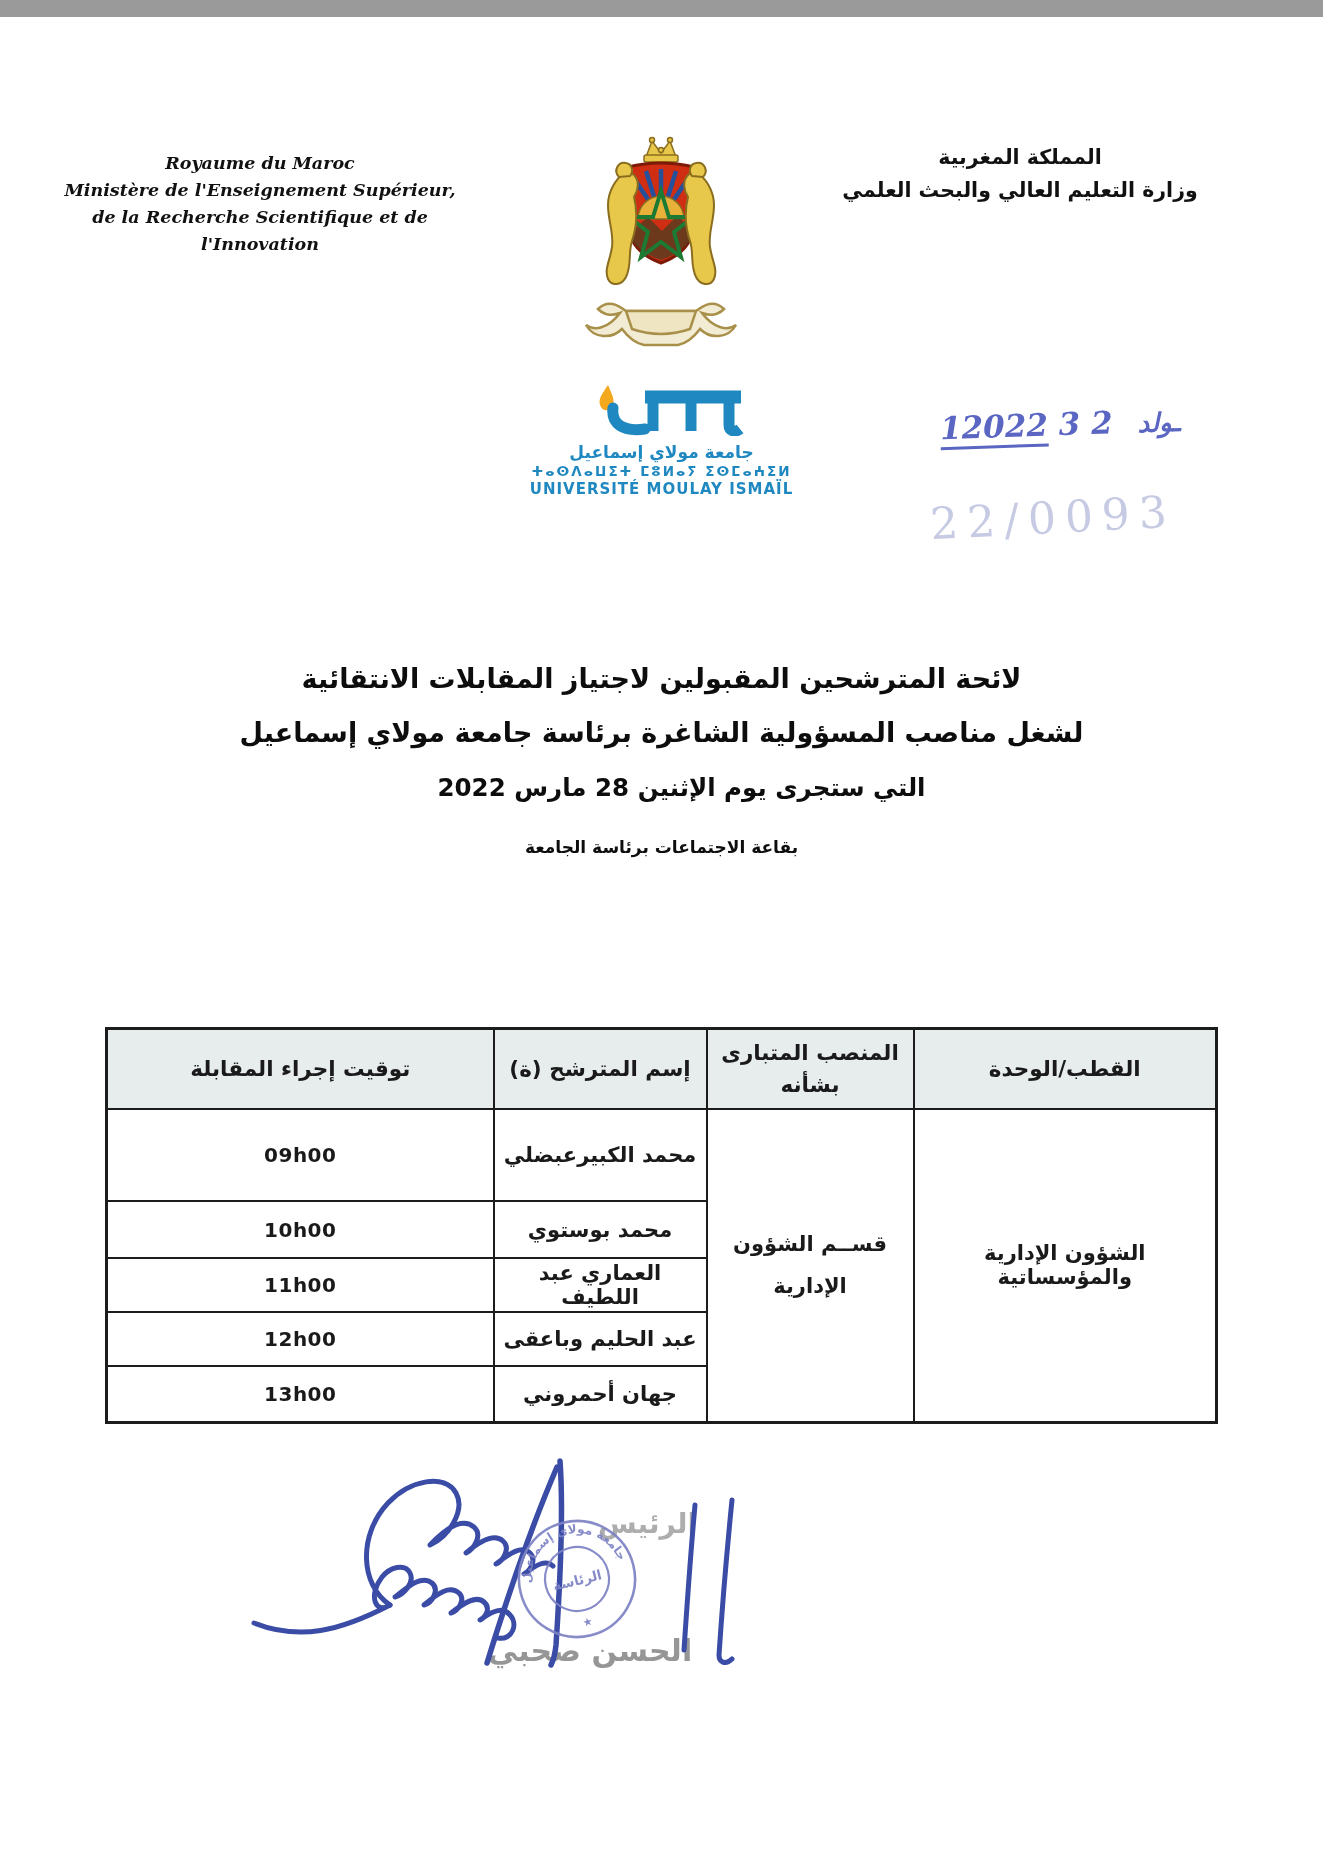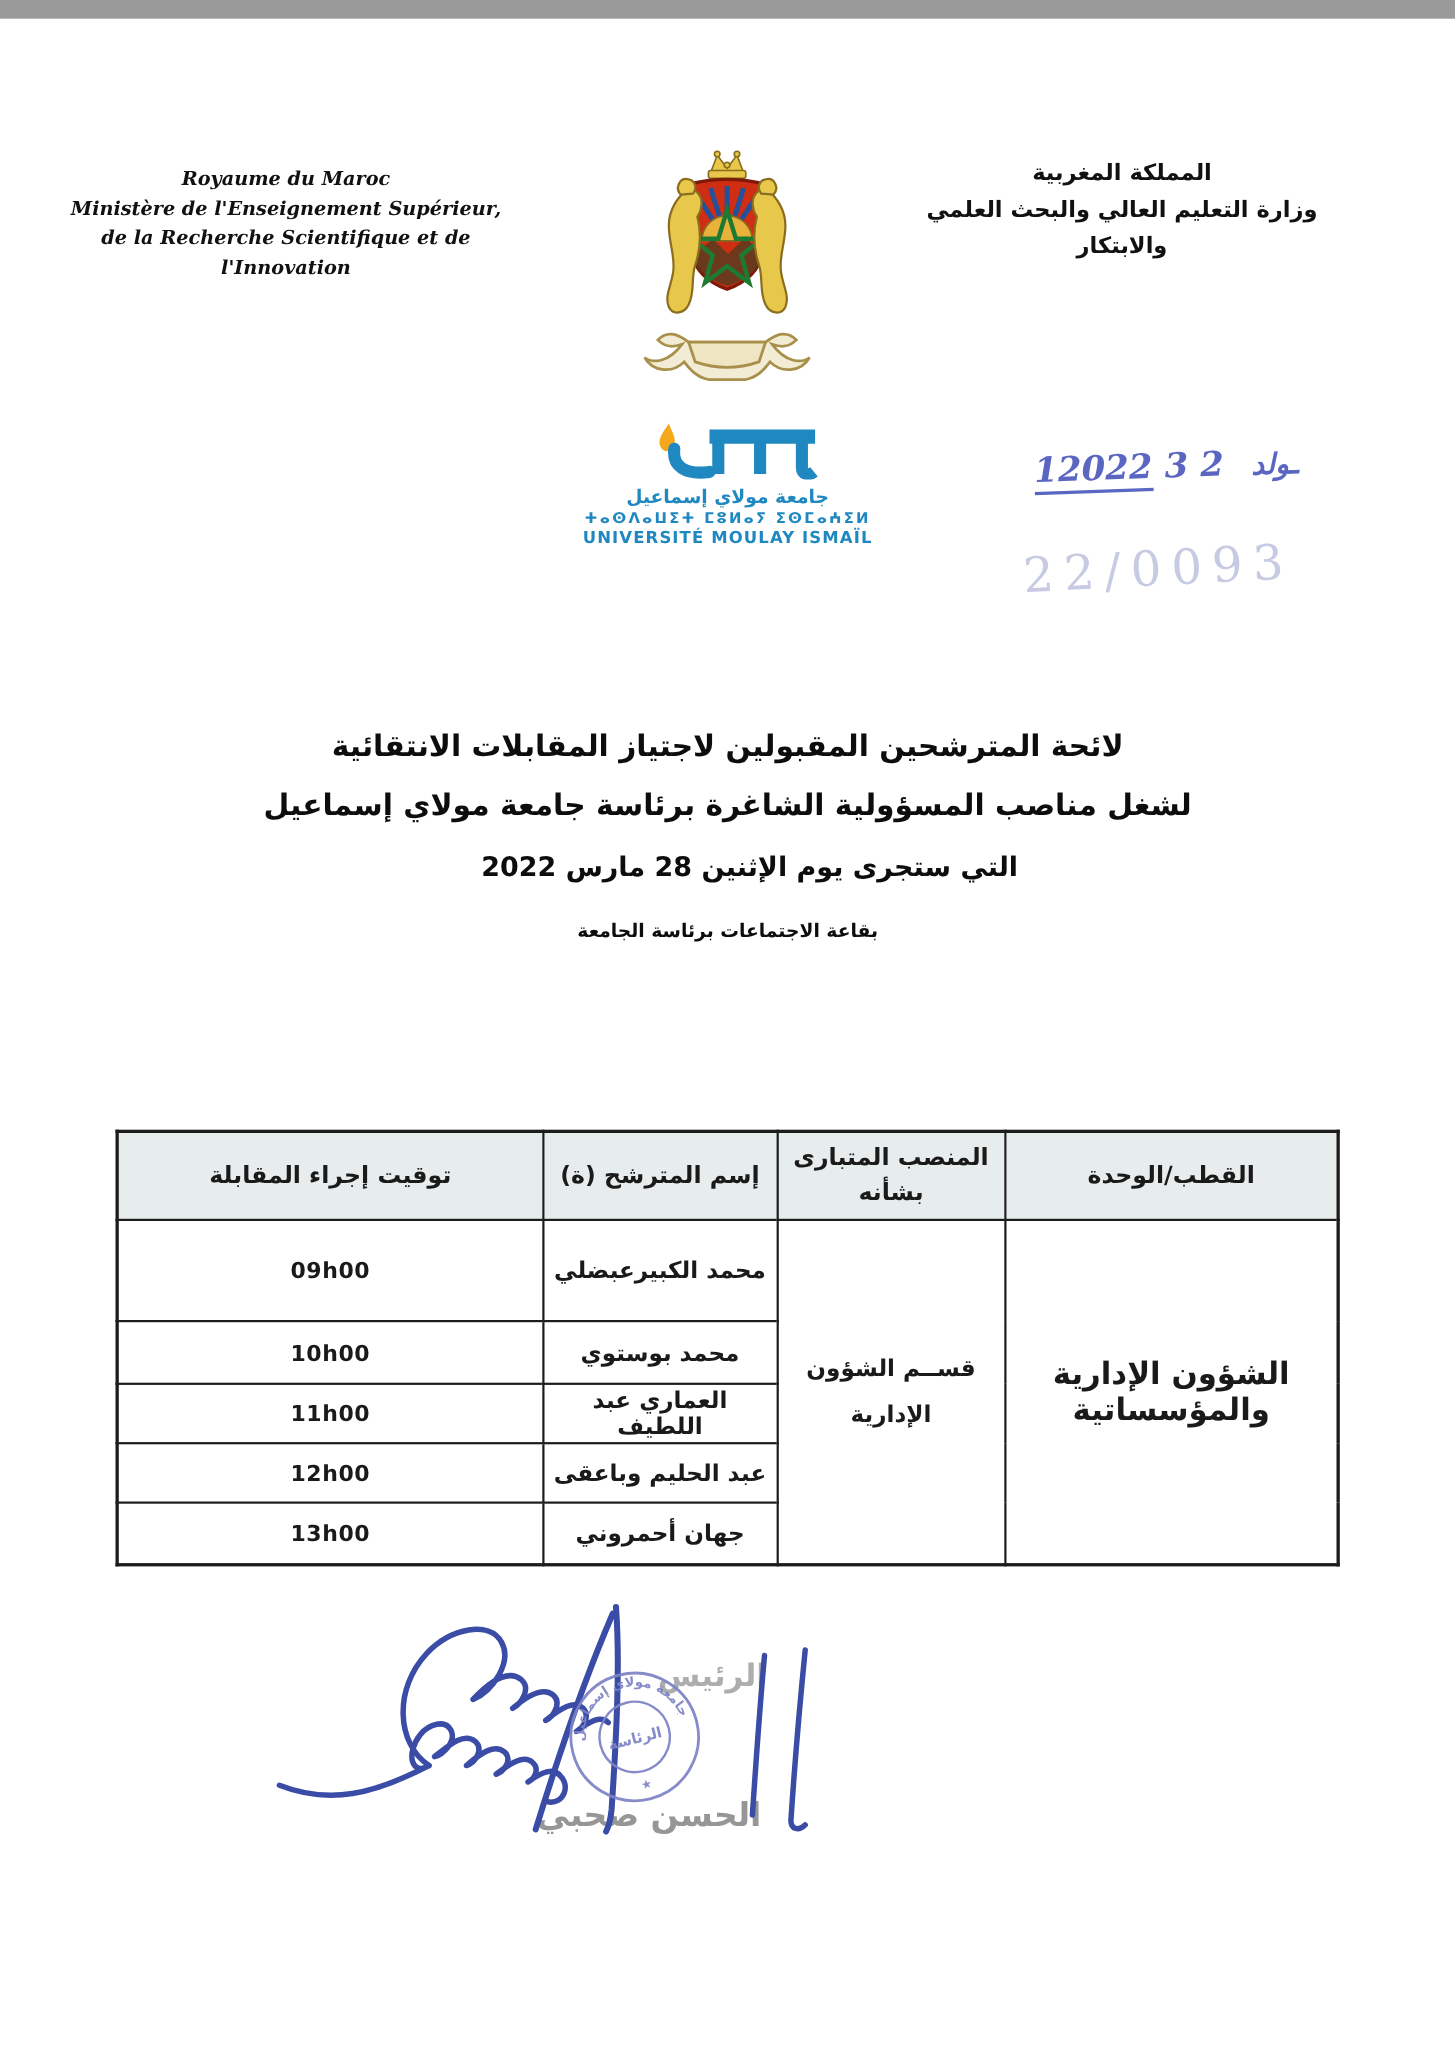--- a/index.html
+++ b/index.html
@@ -59,21 +59,21 @@
     direction:rtl;border:3px solid #1c1c1c;
   }
   table.sched th,table.sched td{
     border:2px solid #1c1c1c;text-align:center;vertical-align:middle;
     padding:2px 8px;overflow:hidden;
   }
   table.sched th{
     background:#e7eced;font-size:21.5px;font-weight:700;
     height:74px;line-height:1.5;
   }
-  td.cell-unit{font-size:28px;font-weight:700;}
+  td.cell-unit{font-size:21px;font-weight:700;}
   td.cell-pos{font-size:21px;font-weight:700;line-height:2.0;padding:0 26px;}
   td.cell-name{font-size:21px;font-weight:700;border-radius:15px;}
   td.cell-time{font-size:20px;font-weight:700;letter-spacing:.5px;}
   
   .sig-title{left:598px;top:1490px;color:#6b6b6b;opacity:.55;font-weight:700;font-size:28px;direction:rtl;}
   .sig-name{left:455px;top:1616px;width:270px;color:#5f5f5f;opacity:.65;font-weight:700;font-size:30px;direction:rtl;text-align:center;letter-spacing:1px;}
   .sig-svg{left:240px;top:1428px;}
   .stamp-svg{left:513px;top:1498px;transform:rotate(-14deg);opacity:.92;}
 </style>
 </head>
@@ -83,21 +83,20 @@
 
   <div class="abs hdr-fr">
     <div>Royaume du Maroc</div>
     <div>Ministère de l'Enseignement Supérieur,</div>
     <div>de la Recherche Scientifique et de l'Innovation</div>
   </div>
 
   <div class="abs hdr-ar">
     <div>المملكة المغربية</div>
     <div>وزارة التعليم العالي والبحث العلمي</div>
-    <div>والابتكار</div>
   </div>
 
   <svg class="abs" style="left:578px;top:116px;" width="166" height="236" viewBox="0 0 166 236">
 
     <g stroke="#8a6d1f" stroke-width="1.5" fill="#e8c84a">
       <path d="M68,24 L74,8 L83,20 L92,8 L98,24 Z"></path>
       <rect x="66" y="22" width="34" height="7" rx="2"></rect>
       <circle cx="74" cy="7" r="2.5"></circle>
         <circle cx="92" cy="7" r="2.5"></circle>
         <circle cx="83" cy="17" r="2.5"></circle>

